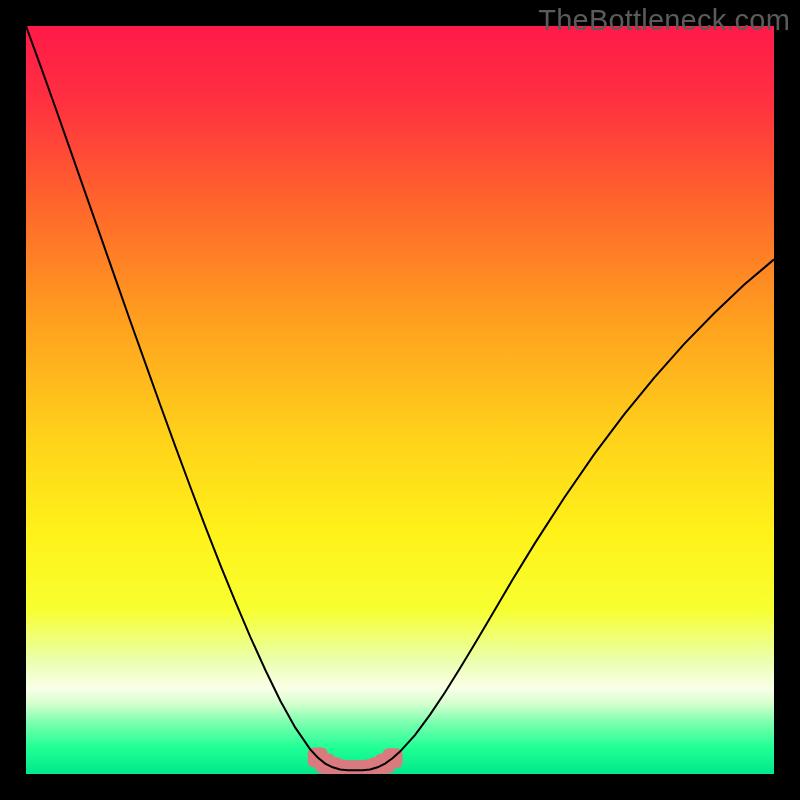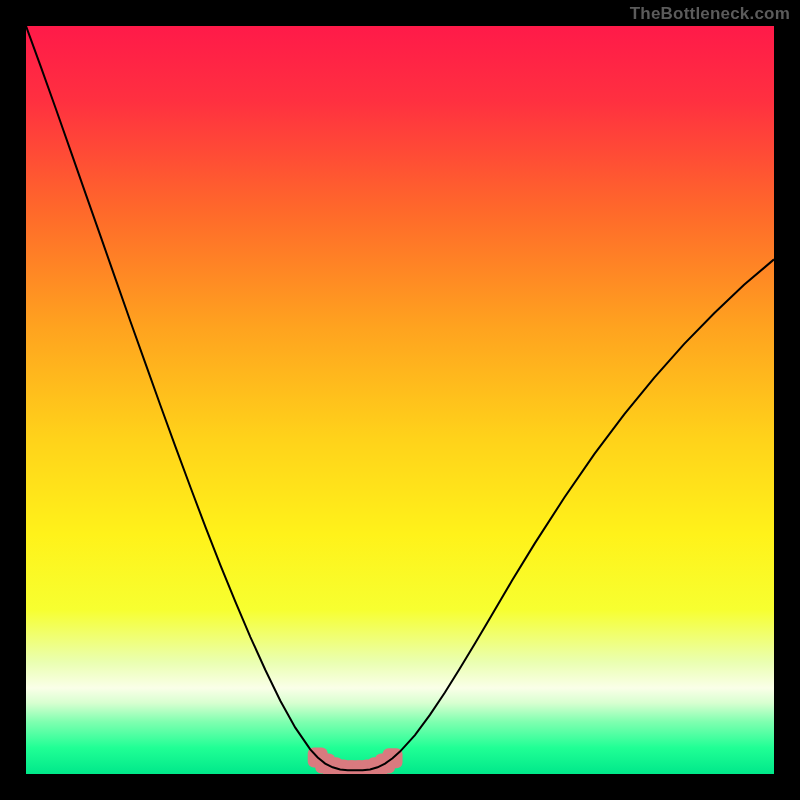--- a/index.html
+++ b/index.html
@@ -26,22 +26,22 @@
     position: absolute;
     inset: 0;
     width: 100%;
     height: 100%;
   }
   .watermark {
     position: absolute;
     top: 4px;
     right: 10px;
     font-family: Arial, Helvetica, sans-serif;
-    font-size: 17px;
-    font-weight: 700;
+    font-size: 29px;
+    font-weight: 400;
     color: #5b5b5b;
     letter-spacing: 0.2px;
     user-select: none;
   }
 </style>
 </head>
 <body>
 <div class="frame">
 
   <div class="plot-area">

